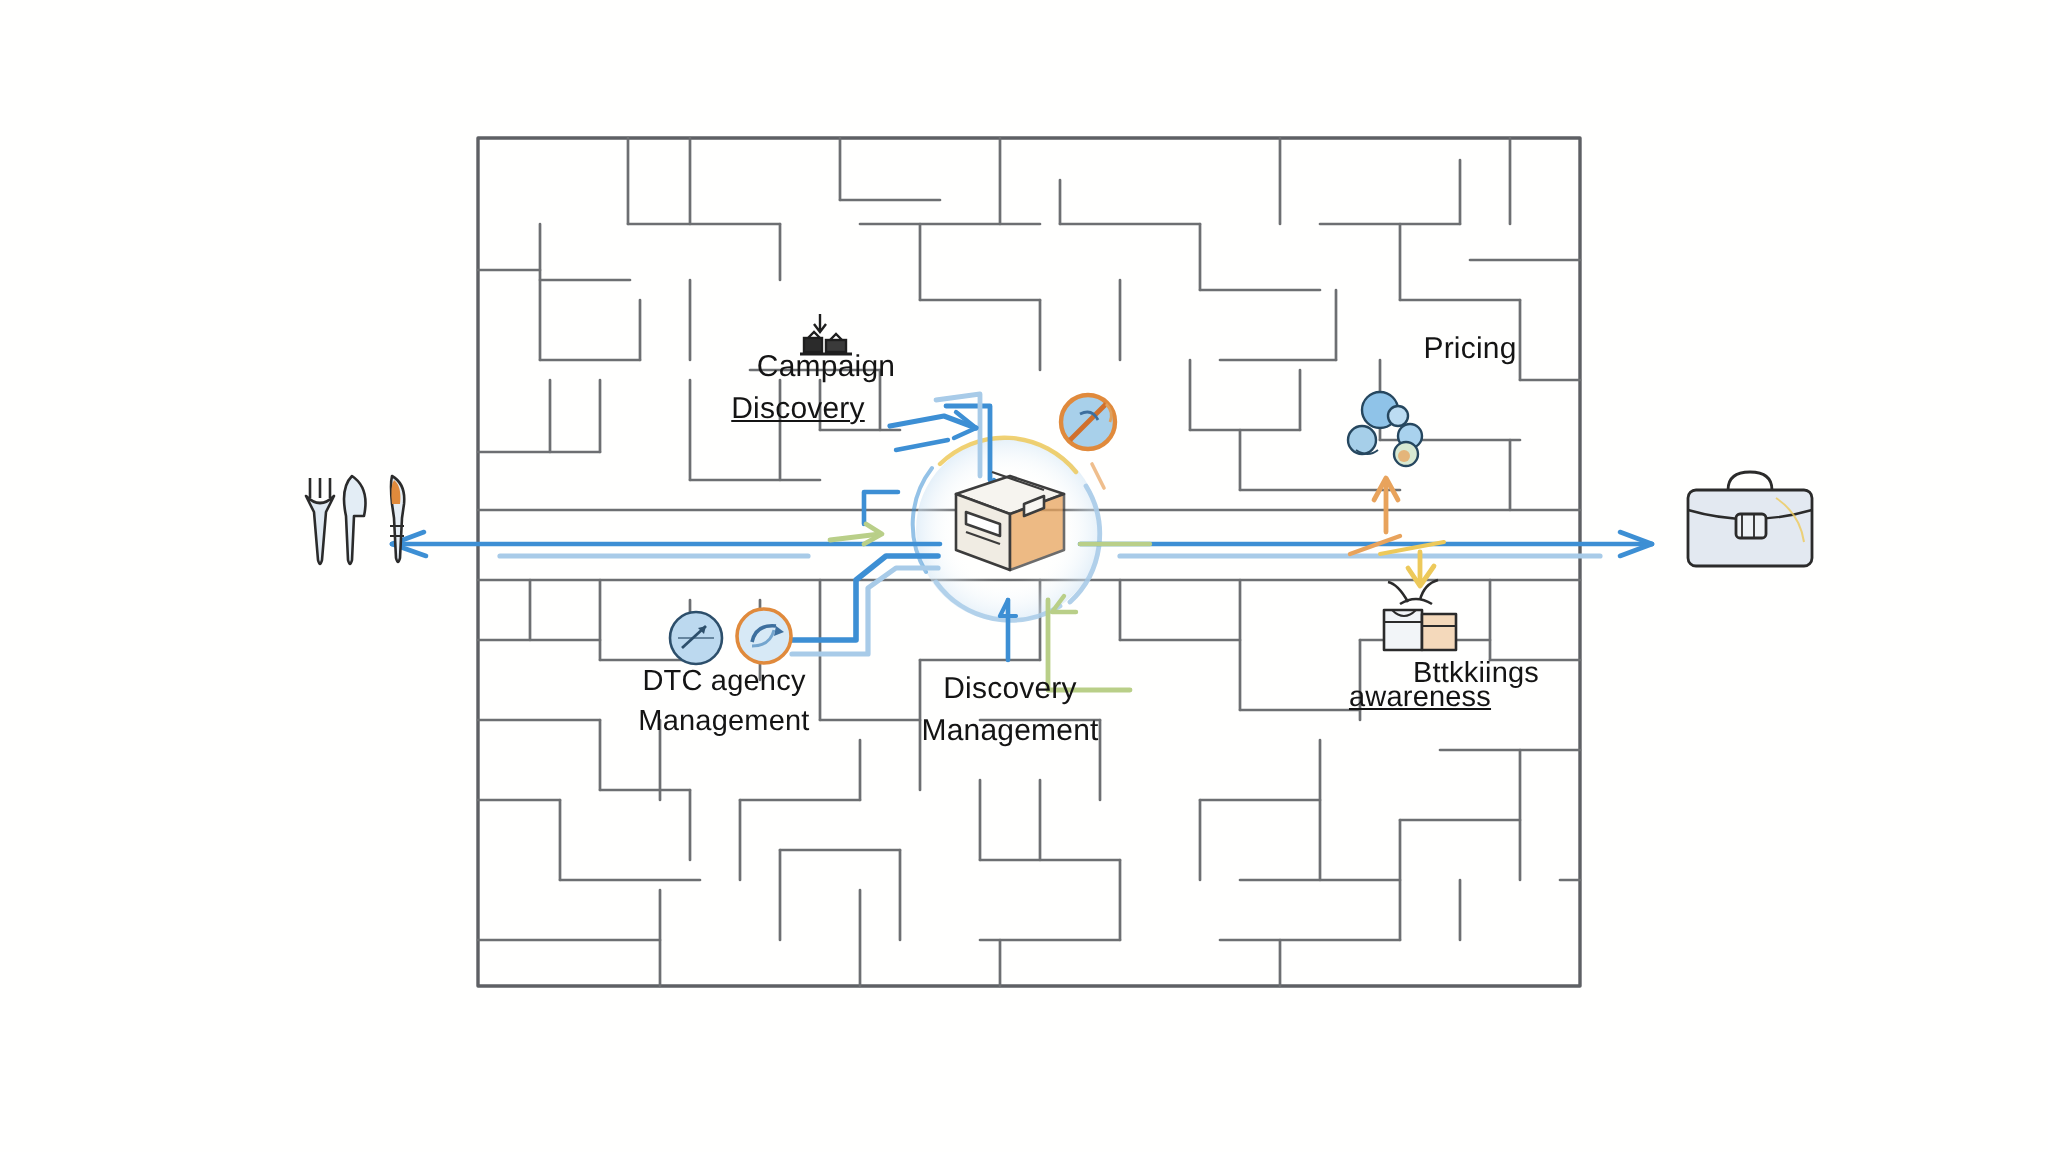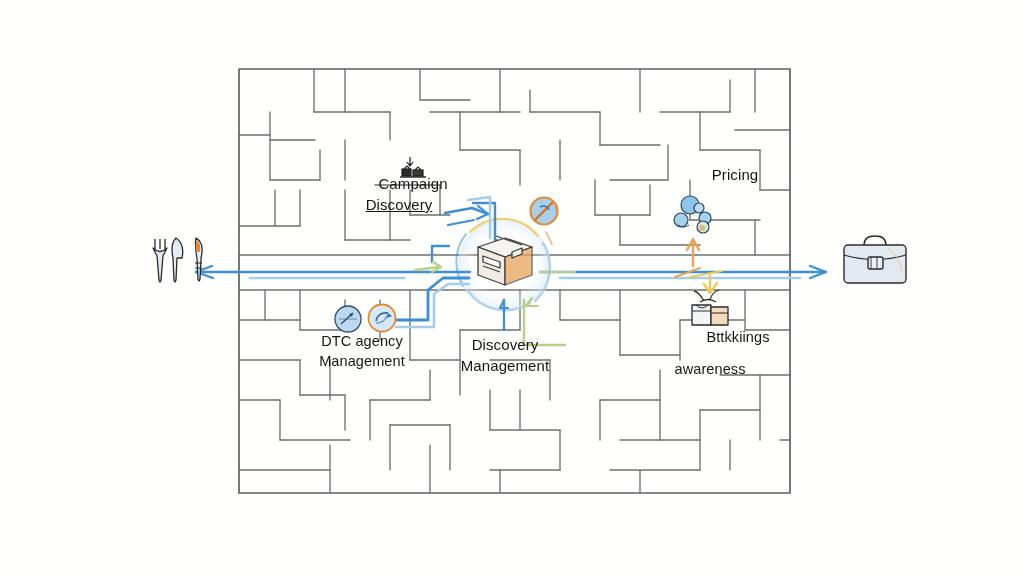--- a/index.html
+++ b/index.html
@@ -414,18 +414,18 @@
 
   <div class="label node" style="left:363px; top:176px; width:100px;">Campaign</div>
   <div class="label node" style="left:349px; top:197px; width:100px;text-decoration:underline;">Discovery</div>
 
   <div class="label node small" style="left:306px; top:334px; width:112px;">DTC agency</div>
   <div class="label node small" style="left:306px; top:354px; width:112px;">Management</div>
 
   <div class="label node" style="left:687px; top:167px; width:96px;">Pricing</div>
 
   <div class="label node small" style="left:682px; top:330px; width:112px;">Bttkkiings</div>
-  <div class="label node small" style="left:654px; top:362px; width:112px;">awareness</div>
+  <div class="label node small" style="left:654px; top:342px; width:112px;text-decoration:underline;">awareness</div>
 
   <div class="label node" style="left:449px; top:337px; width:112px;">Discovery</div>
   <div class="label node" style="left:443px; top:358px; width:124px;text-align:center;">Management</div>
 
 </div>
 
 </body></html>

